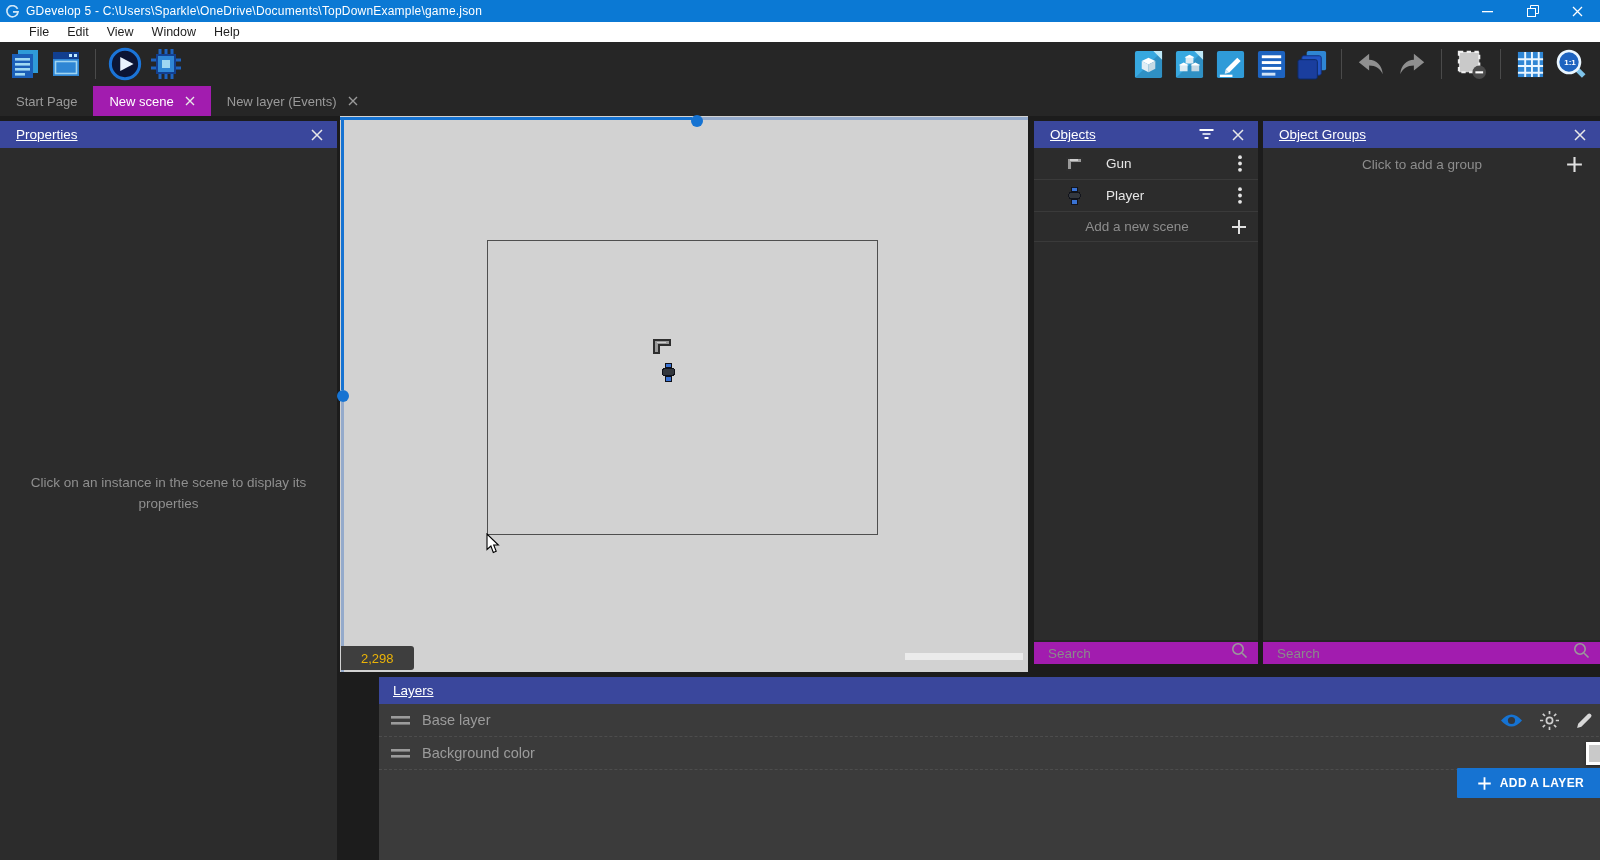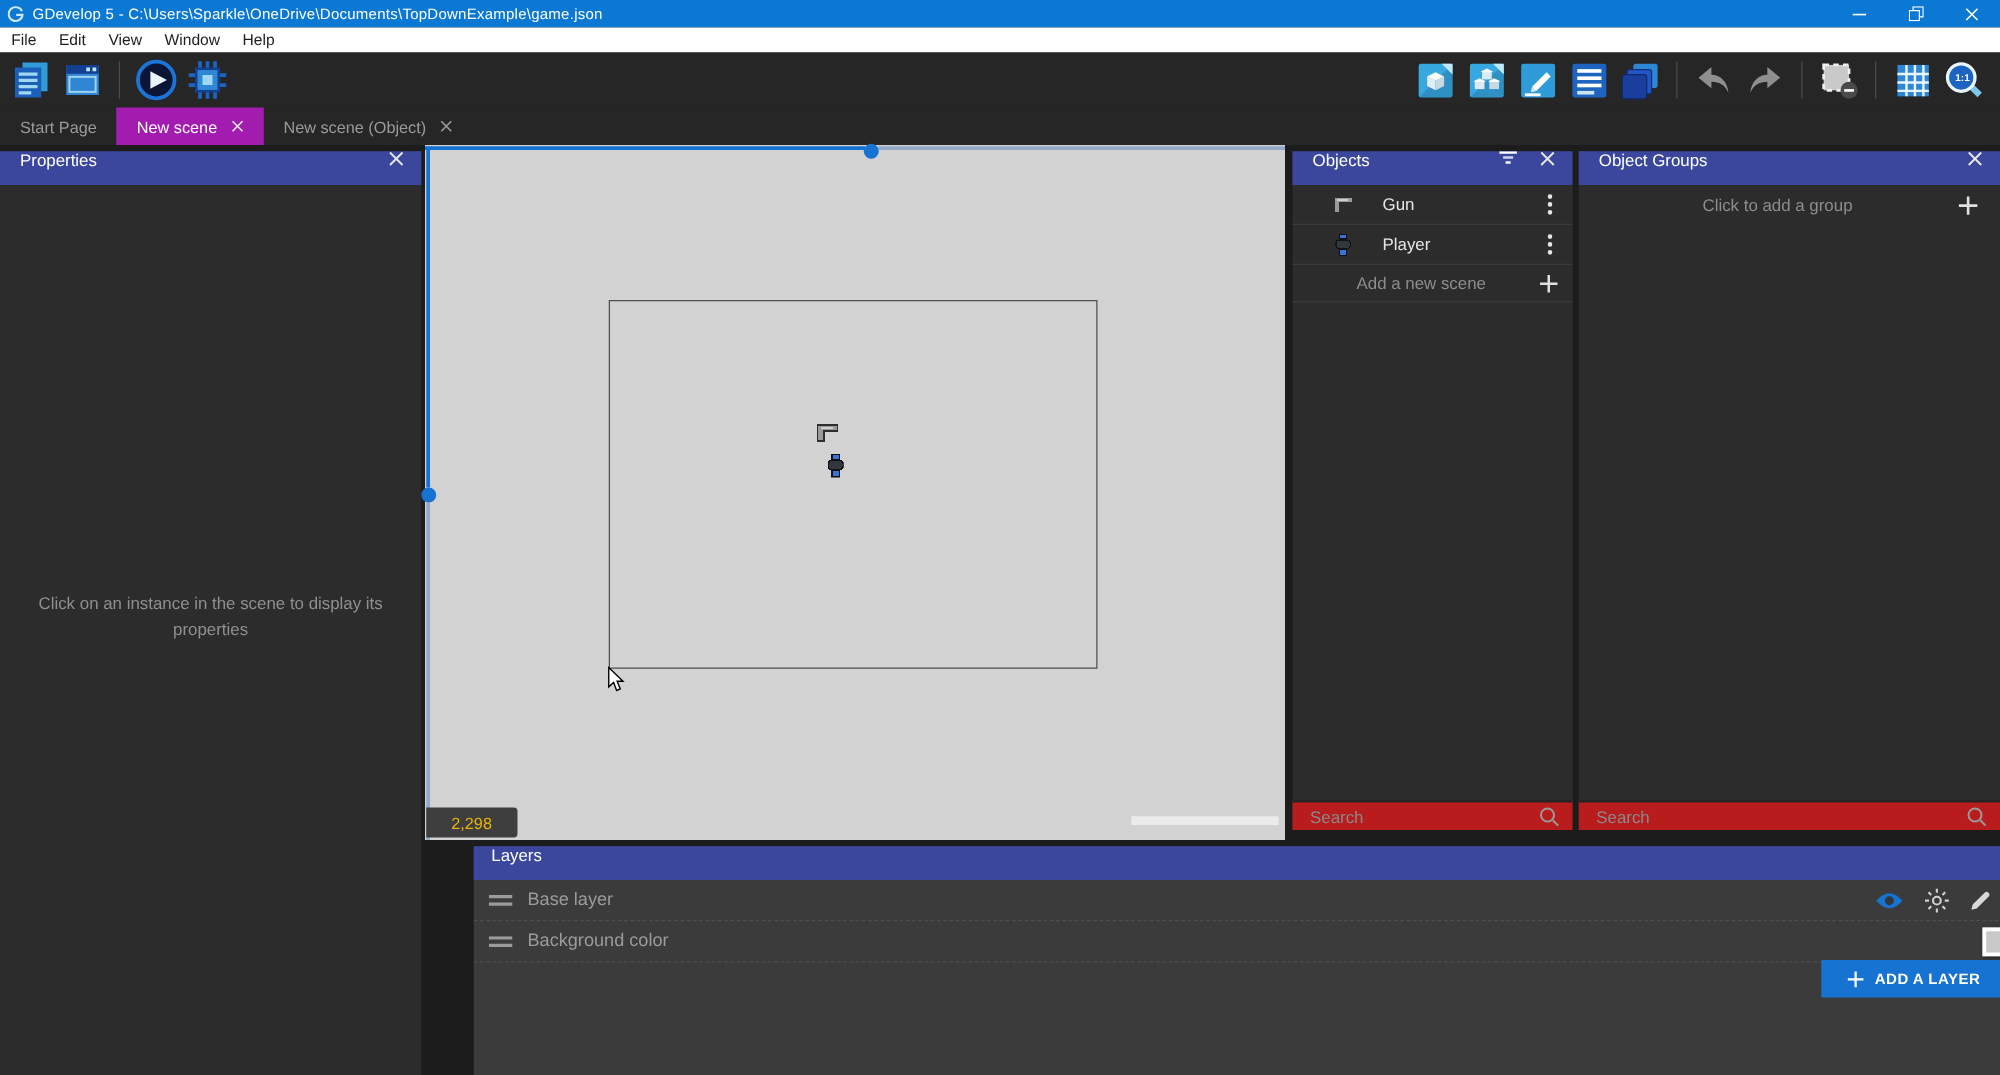--- a/index.html
+++ b/index.html
@@ -10,21 +10,21 @@
   
   .titlebar { position:absolute; left:0; top:0; width:1600px; height:22px;
     background:#0b79d4; display:flex; align-items:center; color:#fff; }
   .titlebar .logo { margin:0 7px 0 6px; display:flex; }
   .titlebar .title-text { font-size:12px; letter-spacing:.2px; }
   .win-controls { margin-left:auto; display:flex; height:100%; }
   .win-btn { width:45px; height:100%; display:flex; align-items:center; justify-content:center; }
 
   
   .menubar { position:absolute; left:0; top:22px; width:1600px; height:20px;
-    background:#fff; display:flex; align-items:center; padding-left:0; }
+    background:#fff; display:flex; align-items:center; padding-left:20px; }
   .menu-item { font-size:12.5px; color:#1e1e1e; padding:0 9px; height:100%;
     display:flex; align-items:center; cursor:default; }
 
   
   .toolbar { position:absolute; left:0; top:42px; width:1600px; height:44px;
     background:#262626; display:flex; align-items:center; }
   .tb-left { display:flex; align-items:center; gap:7px; padding-left:8px; }
   .tb-right { margin-left:auto; display:flex; align-items:center; gap:7px; padding-right:12px; }
   .tb-icon { width:34px; height:34px; display:flex; align-items:center; justify-content:center; position:relative; }
   .tb-divider { width:1px; height:30px; background:#4a4a4a; margin:0 5px; }
@@ -33,43 +33,43 @@
 
   
   .tabbar { position:absolute; left:0; top:86px; width:1600px; height:30px;
     background:#262626; display:flex; }
   .tab { display:flex; align-items:center; padding:0 16px; font-size:13px; color:#9a9a9a; gap:11px; }
   .tab.active { background:#a21caf; color:#fff; }
   .tab .tab-close { display:flex; }
 
   
   .panel { position:absolute; background:#2c2c2c; }
-  .panel-header { height:27px; background:#3a479c; display:flex; align-items:flex-start;
-    padding:0 14px 0 16px; color:#fff; font-size:13.5px; }
+  .panel-header { height:27px; background:#3a479c; display:flex; align-items:center;
+    padding:0 14px 0 16px; color:#fff; font-size:13.5px;text-decoration:underline; }
   .panel-header .spacer { flex:1; }
   .hdr-btn { display:flex; align-items:center; justify-content:center; margin-left:18px; }
 
   
   .empty-msg { position:absolute; top:352px; left:25px; right:25px; text-align:center;
     color:#8f8f8f; font-size:13.5px; line-height:1.55; }
 
   
   .obj-row { height:32px; display:flex; align-items:center; padding:0 12px 0 30px;
     border-bottom:1px solid #3a3a3a; color:#e6e6e6; font-size:13.5px; }
   .obj-row .obj-icon { width:20px; display:flex; justify-content:center; }
   .obj-row .obj-label { margin-left:22px; }
   .obj-row .kebab { margin-left:auto; display:flex; padding:0 4px; }
   .add-row { height:30px; display:flex; align-items:center; padding:0 10px;
     color:#8d8d8d; font-size:13.5px; border-bottom:1px solid #3a3a3a; position:relative; }
   .add-row .add-label { flex:1; text-align:center; }
   .groups-empty { height:32px; display:flex; align-items:center; padding:0 16px;
     color:#8d8d8d; font-size:13.5px; position:relative; }
   .groups-empty .add-label { flex:1; text-align:center; }
   .searchbar { position:absolute; left:0; bottom:0; width:100%; height:24px;
-    background:#b91c1c; border-top:2px solid #242424; display:flex; align-items:center; padding:0 10px 0 14px; }
+    background:#a21caf; border-top:2px solid #242424; display:flex; padding:0 10px 0 14px; }
   .searchbar input { flex:1; background:transparent; border:none; outline:none;
     color:#cfcfcf; font-size:13.5px; font-family:"Liberation Sans",sans-serif; }
   .searchbar input::placeholder { color:#8a8a8a; }
 
   
   .canvas { position:absolute; left:340px; top:116px; width:688px; height:556px; background:#d2d2d2; }
   .hscroll-bright { position:absolute; left:0; top:1px; width:352px; height:3px; background:#1673d2; }
   .hscroll-muted { position:absolute; left:362px; top:1px; right:0; height:3px; background:#94aacb; }
   .hscroll-dot { position:absolute; left:351px; top:-1px; width:12px; height:12px; border-radius:50%; background:#1673d2; }
   .vscroll-bright { position:absolute; left:1px; top:4px; width:3px; height:270px; background:#1673d2; }
@@ -269,21 +269,21 @@
   </div>
   <div class="tab active">
     <span>New scene</span>
     <span class="tab-close">
       <svg width="10" height="10">
           <path d="M1 1 L9 9 M9 1 L1 9" stroke="#e8e8e8" stroke-width="1.4"></path>
         </svg>
     </span>
   </div>
   <div class="tab">
-    <span>New scene (Object)</span>
+    <span>New layer (Events)</span>
     <span class="tab-close">
       <svg width="10" height="10">
           <path d="M1 1 L9 9 M9 1 L1 9" stroke="#9a9a9a" stroke-width="1.4"></path>
         </svg>
     </span>
   </div>
 </div>
 
 <div class="panel" style="left:0; top:121px; width:337px; height:739px;">
   <div class="panel-header">

